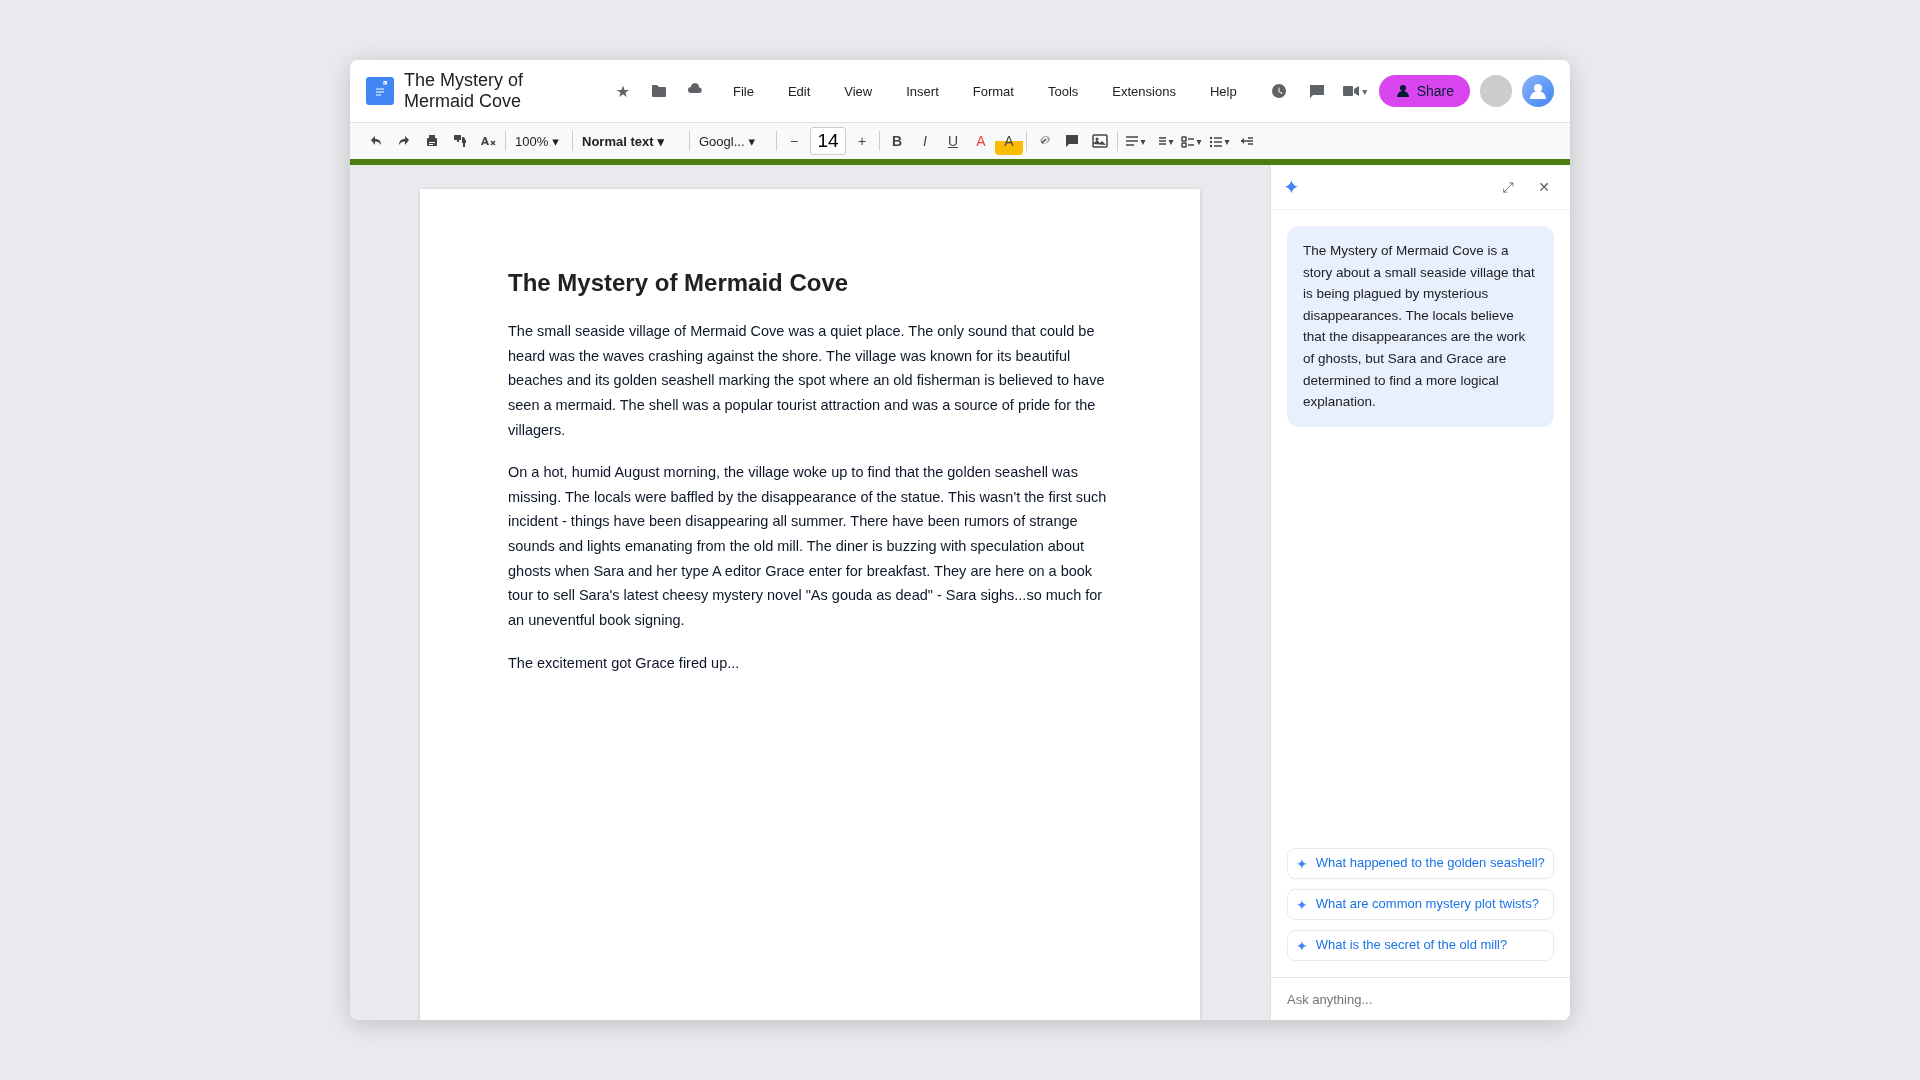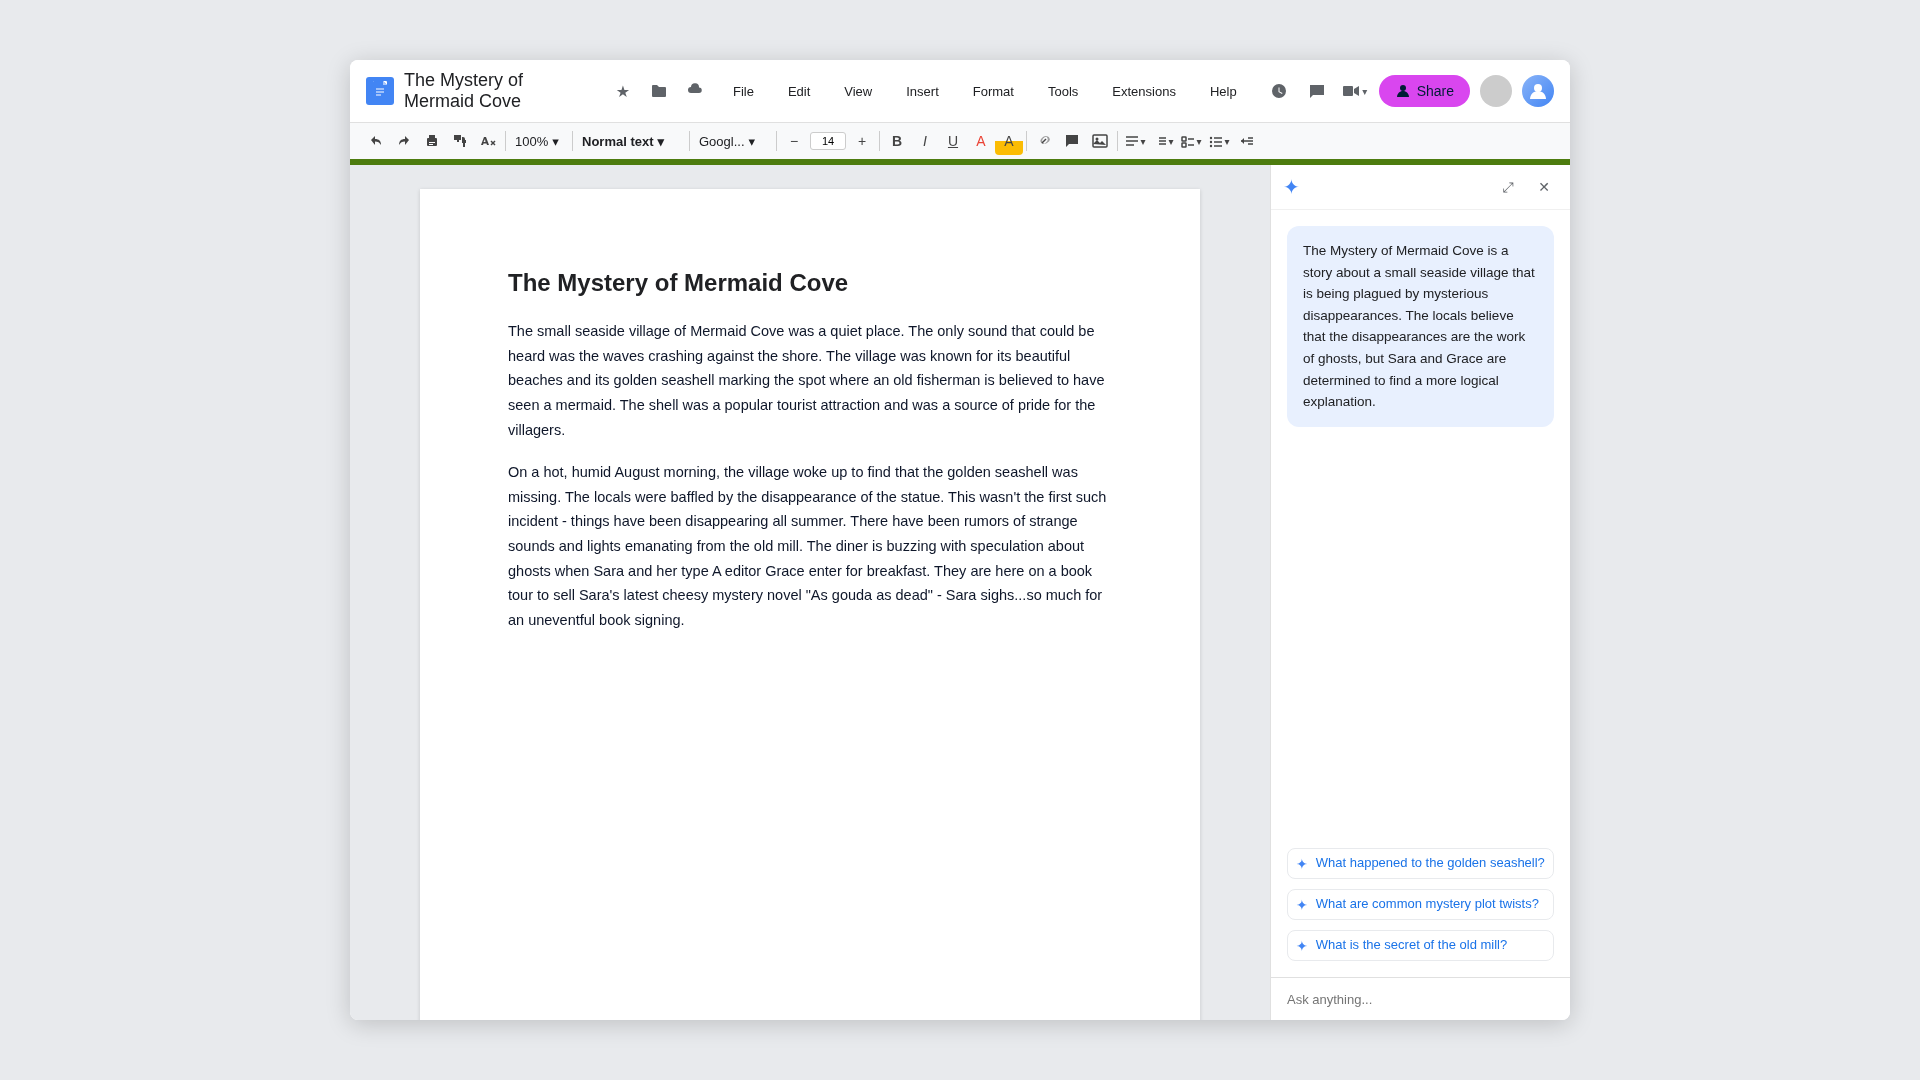--- a/index.html
+++ b/index.html
@@ -455,21 +455,21 @@
 
     <div class="toolbar-select" style="min-width:80px;">
       <span>Googl...</span>
       <span>▾</span>
     </div>
 
     <div class="toolbar-divider"></div>
 
     <div class="font-size-controls">
       <button class="toolbar-btn">−</button>
-      <input class="font-size-input" type="text" value="14" style="width: 36px; text-align: center; border: 1px solid rgb(204, 204, 204); border-radius: 3px; font-size: 11px; padding: 2px;">
+      <input class="font-size-input" type="text" value="14" style="width: 36px; text-align: center; border: 1px solid rgb(204, 204, 204); border-radius: 3px; font-size: 19px; padding: 2px;">
       <button class="toolbar-btn">+</button>
     </div>
 
     <div class="toolbar-divider"></div>
 
     <button class="toolbar-btn bold" title="Bold" style="font-weight:bold;font-size:14px;">B</button>
     <button class="toolbar-btn italic" title="Italic" style="font-style:italic;font-size:14px;">I</button>
     <button class="toolbar-btn underline" title="Underline" style="text-decoration:underline;font-size:14px;">U</button>
     <button class="toolbar-btn" title="Text color" style="font-size:14px;color:#ea4335;">A</button>
     <button class="toolbar-btn" title="Highlight" style="font-size:14px;background:linear-gradient(transparent 50%,#fbbc04 50%);">A</button>
@@ -549,20 +549,21 @@
   </div>
 
   <div class="main-area">
 
     <div class="document-area">
       <div class="document-page">
         <h1 class="doc-title-text">The Mystery of Mermaid Cove</h1>
         <div class="doc-body">
           <p>The small seaside village of Mermaid Cove was a quiet place. The only sound that could be heard was the waves crashing against the shore. The village was known for its beautiful beaches and its golden seashell marking the spot where an old fisherman is believed to have seen a mermaid. The shell was a popular tourist attraction and was a source of pride for the villagers.</p>
           <p>On a hot, humid August morning, the village woke up to find that the golden seashell was missing. The locals were baffled by the disappearance of the statue. This wasn't the first such incident - things have been disappearing all summer. There have been rumors of strange sounds and lights emanating from the old mill. The diner is buzzing with speculation about ghosts when Sara and her type A editor Grace enter for breakfast. They are here on a book tour to sell Sara's latest cheesy mystery novel "As gouda as dead" - Sara sighs...so much for an uneventful book signing.</p>
+          <p>The excitement got Grace fired up...</p>
         </div>
       </div>
     </div>
 
     <div class="ai-panel">
       <div class="ai-panel-header">
         <span class="ai-star-icon" style="color:#4285f4;font-size:20px;">✦</span>
         <button class="icon-btn" title="Expand" style="font-size:14px;">⤢</button>
         <button class="icon-btn" title="Close" style="font-size:14px;">✕</button>
       </div>

